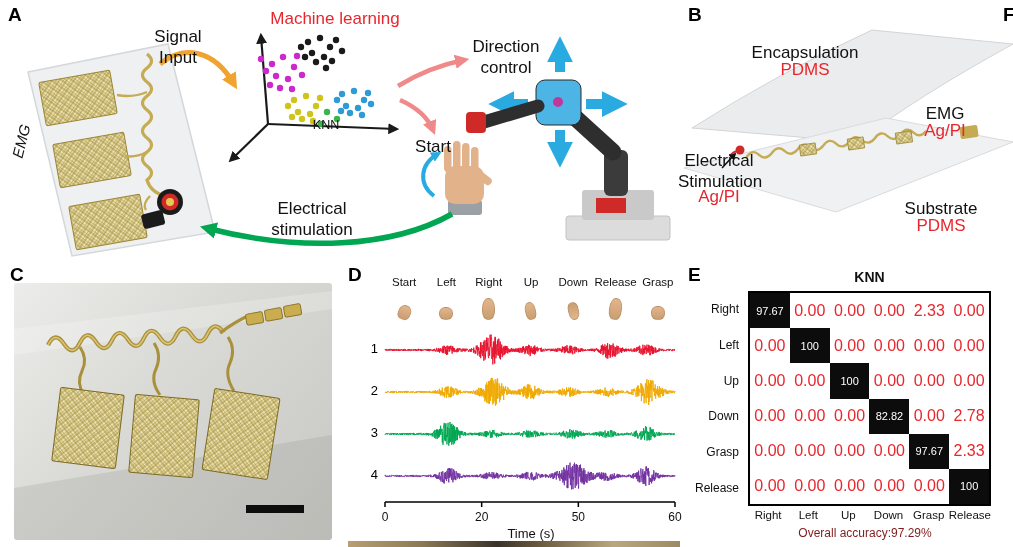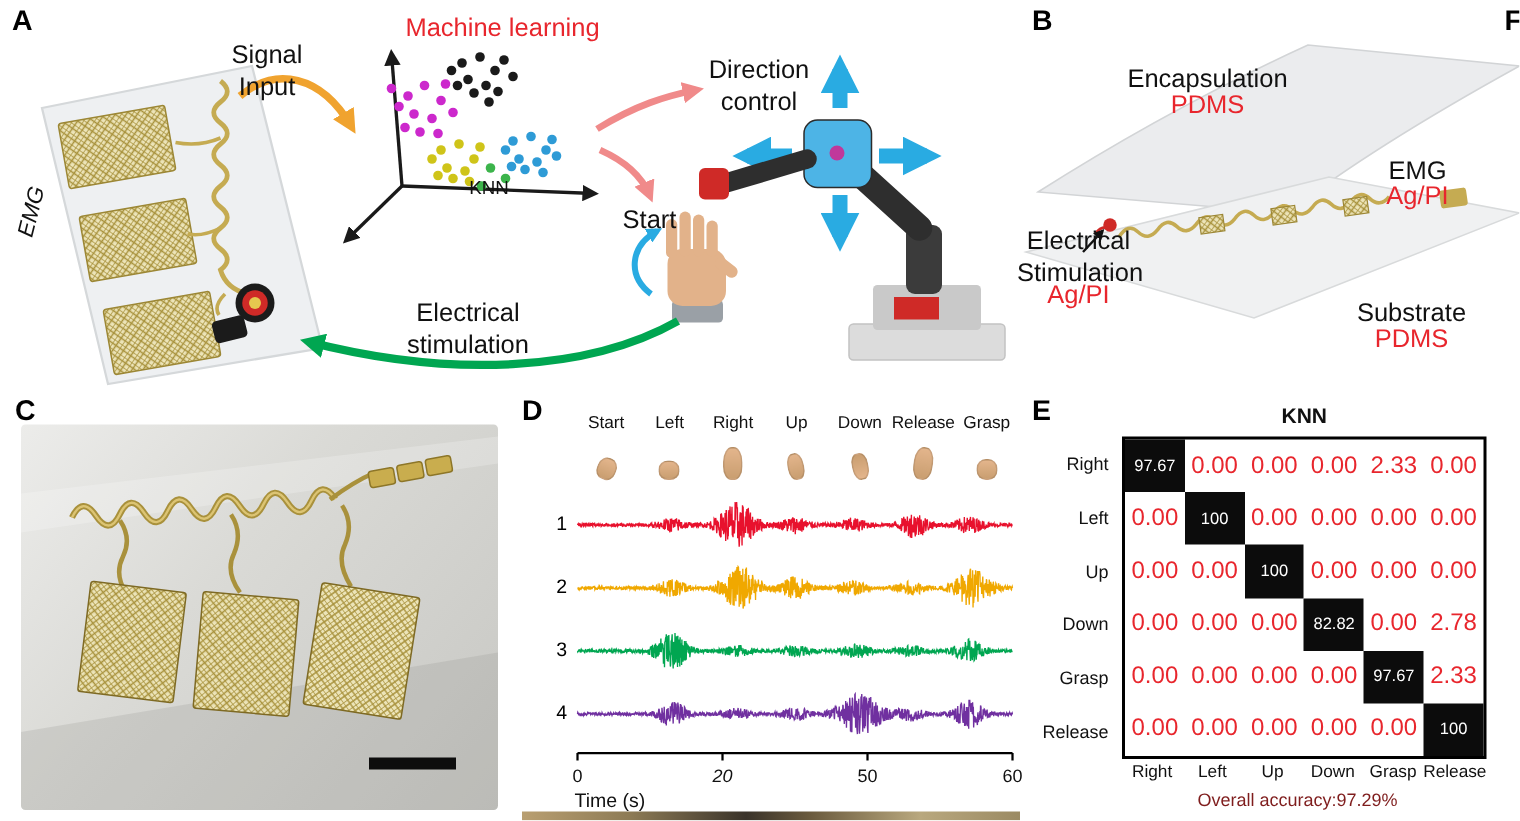--- a/index.html
+++ b/index.html
@@ -22,21 +22,21 @@
   .hand:nth-child(2) i{height:13px;width:14px;border-radius:45%}
   .hand:nth-child(3) i{height:22px}
   .hand:nth-child(4) i{height:18px;width:11px;transform:rotate(-12deg)}
   .hand:nth-child(5) i{height:18px;width:11px;transform:rotate(168deg)}
   .hand:nth-child(6) i{height:22px;transform:rotate(8deg)}
   .hand:nth-child(7) i{height:14px;width:14px;border-radius:45%}
   .chwrap{position:absolute}
   .chnum{position:absolute;right:0;font-size:13px;color:#000}
   .xticks{position:absolute;font-size:12px;height:14px}
   .xticks span{position:absolute;transform:translateX(-50%)}
-  .axis-label{position:absolute;font-size:13px;text-align:left}
+  .axis-label{position:absolute;font-size:13px;text-align:center}
   
   .cm-title{position:absolute;font-size:14px;font-weight:bold;text-align:center}
   .cm-grid{position:absolute;display:grid;grid-template-columns:repeat(6,1fr);grid-template-rows:repeat(6,1fr);
            border:2px solid #000;background:#fff}
   .cm-cell{display:flex;align-items:center;justify-content:center;font-size:16px;color:#e8262d}
   .cm-cell.diag{background:#0c0c0c;color:#fff;font-size:11px}
   .cm-rowlabels{position:absolute;display:flex;flex-direction:column;font-size:12px}
   .cm-rowlabels span{flex:1;display:flex;align-items:center;justify-content:flex-end;padding-right:6px}
   .cm-collabels{position:absolute;display:flex;font-size:11.5px}
   .cm-collabels span{flex:1;text-align:center}
@@ -307,21 +307,21 @@
       <path d="M2 108L2.2 108.6L2.5 108.1L2.7 107.6L3.0 107.9L3.2 107.3L3.5 107.3L3.7 107.1L3.9 108.5L4.2 108.2L4.4 108.4L4.7 107.2L4.9 107.9L5.1 108.0L5.4 107.5L5.6 107.5L5.9 108.0L6.1 108.0L6.4 108.0L6.6 108.9L6.8 109.1L7.1 107.6L7.3 107.1L7.6 107.2L7.8 107.8L8.0 109.0L8.3 107.7L8.5 108.8L8.8 107.1L9.0 107.0L9.3 107.3L9.5 107.8L9.7 107.3L10.0 107.0L10.2 108.9L10.5 107.2L10.7 108.4L10.9 107.4L11.2 107.0L11.4 108.4L11.7 108.4L11.9 107.1L12.2 107.9L12.4 108.3L12.6 108.2L12.9 108.2L13.1 107.4L13.4 108.9L13.6 107.8L13.8 108.9L14.1 108.0L14.3 107.9L14.6 107.0L14.8 108.5L15.1 108.2L15.3 108.4L15.5 108.9L15.8 108.9L16.0 108.0L16.3 107.3L16.5 107.5L16.7 107.2L17.0 108.1L17.2 109.0L17.5 107.9L17.7 108.7L18.0 107.2L18.2 107.6L18.4 108.9L18.7 107.3L18.9 108.6L19.2 107.8L19.4 107.4L19.6 109.0L19.9 107.2L20.1 107.7L20.4 107.1L20.6 107.2L20.9 108.1L21.1 108.5L21.3 107.3L21.6 108.5L21.8 107.9L22.1 108.4L22.3 107.8L22.5 107.7L22.8 107.3L23.0 108.4L23.3 107.5L23.5 108.5L23.8 107.2L24.0 108.7L24.2 107.7L24.5 107.0L24.7 108.6L25.0 109.1L25.2 108.9L25.4 109.1L25.7 107.2L25.9 107.7L26.2 108.4L26.4 107.2L26.7 106.9L26.9 108.6L27.1 108.0L27.4 107.4L27.6 108.7L27.9 107.9L28.1 107.0L28.3 107.6L28.6 107.6L28.8 107.7L29.1 108.5L29.3 107.4L29.6 108.0L29.8 107.7L30.0 108.0L30.3 108.5L30.5 106.9L30.8 109.0L31.0 107.0L31.2 108.9L31.5 108.3L31.7 109.0L32.0 109.1L32.2 107.9L32.5 108.8L32.7 108.9L32.9 108.4L33.2 108.7L33.4 108.2L33.7 107.5L33.9 108.6L34.1 107.4L34.4 108.2L34.6 107.6L34.9 108.9L35.1 108.3L35.4 107.1L35.6 107.1L35.8 108.5L36.1 107.4L36.3 107.1L36.6 107.3L36.8 106.9L37.0 108.6L37.3 107.3L37.5 107.7L37.8 108.2L38.0 106.9L38.3 108.5L38.5 109.1L38.7 108.6L39.0 108.4L39.2 107.7L39.5 108.7L39.7 108.6L39.9 108.5L40.2 109.1L40.4 107.0L40.7 108.3L40.9 107.4L41.2 108.2L41.4 109.0L41.6 109.0L41.9 107.9L42.1 107.6L42.4 107.9L42.6 107.5L42.8 108.3L43.1 109.3L43.3 106.9L43.6 108.7L43.8 108.2L44.1 109.1L44.3 108.8L44.5 107.0L44.8 109.0L45.0 107.6L45.3 107.1L45.5 109.5L45.7 109.1L46.0 107.4L46.2 108.6L46.5 108.9L46.7 108.4L47.0 107.6L47.2 107.5L47.4 107.7L47.7 109.3L47.9 108.4L48.2 108.0L48.4 108.7L48.6 108.7L48.9 107.2L49.1 110.3L49.4 109.5L49.6 106.9L49.9 108.2L50.1 110.6L50.3 107.5L50.6 105.8L50.8 106.1L51.1 106.6L51.3 104.7L51.5 111.0L51.8 112.0L52.0 103.9L52.3 106.6L52.5 110.3L52.8 112.6L53.0 111.6L53.2 105.9L53.5 103.9L53.7 109.4L54.0 103.0L54.2 113.0L54.4 104.0L54.7 111.9L54.9 108.8L55.2 110.5L55.4 104.5L55.7 111.6L55.9 110.4L56.1 103.7L56.4 110.5L56.6 102.9L56.9 107.0L57.1 106.9L57.3 108.6L57.6 99.7L57.8 108.8L58.1 106.4L58.3 105.9L58.6 102.9L58.8 104.9L59.0 103.7L59.3 116.5L59.5 107.1L59.8 105.8L60.0 118.8L60.2 102.1L60.5 101.5L60.7 99.7L61.0 100.0L61.2 96.9L61.5 113.3L61.7 109.6L61.9 114.6L62.2 97.9L62.4 115.2L62.7 111.0L62.9 97.3L63.1 107.2L63.4 110.4L63.6 109.1L63.9 118.4L64.1 117.1L64.4 101.0L64.6 110.5L64.8 101.0L65.1 96.8L65.3 110.7L65.6 116.1L65.8 119.7L66.0 102.0L66.3 103.2L66.5 116.9L66.8 115.1L67.0 96.0L67.3 109.2L67.5 115.7L67.7 110.8L68.0 98.2L68.2 99.0L68.5 112.8L68.7 118.6L68.9 97.8L69.2 115.2L69.4 115.7L69.7 100.3L69.9 101.5L70.2 118.4L70.4 98.9L70.6 110.5L70.9 112.5L71.1 102.9L71.4 117.4L71.6 100.4L71.8 109.7L72.1 104.0L72.3 115.1L72.6 104.5L72.8 112.8L73.1 114.2L73.3 101.4L73.5 105.6L73.8 105.5L74.0 114.3L74.3 101.3L74.5 113.8L74.7 102.7L75.0 109.0L75.2 104.5L75.5 107.2L75.7 104.5L76.0 105.0L76.2 109.6L76.4 105.7L76.7 105.0L76.9 112.2L77.2 109.5L77.4 106.7L77.6 107.4L77.9 104.8L78.1 108.9L78.4 105.1L78.6 108.5L78.9 107.4L79.1 109.0L79.3 107.2L79.6 105.3L79.8 105.9L80.1 107.1L80.3 109.6L80.5 108.8L80.8 108.7L81.0 107.8L81.3 108.7L81.5 106.0L81.8 107.3L82.0 109.4L82.2 107.5L82.5 106.3L82.7 109.7L83.0 108.5L83.2 108.3L83.4 108.3L83.7 108.0L83.9 107.3L84.2 107.7L84.4 109.2L84.7 108.3L84.9 108.9L85.1 107.3L85.4 107.2L85.6 108.3L85.9 109.3L86.1 108.7L86.3 107.5L86.6 107.4L86.8 107.8L87.1 106.7L87.3 107.6L87.6 107.3L87.8 108.6L88.0 107.0L88.3 109.1L88.5 106.9L88.8 109.2L89.0 107.3L89.2 107.5L89.5 109.2L89.7 107.0L90.0 107.8L90.2 107.6L90.5 107.5L90.7 108.6L90.9 108.5L91.2 107.7L91.4 108.4L91.7 107.3L91.9 106.7L92.1 108.9L92.4 107.8L92.6 108.9L92.9 108.4L93.1 106.9L93.4 107.3L93.6 109.0L93.8 107.5L94.1 107.6L94.3 108.4L94.6 107.0L94.8 108.1L95.0 109.0L95.3 106.9L95.5 108.2L95.8 109.6L96.0 106.8L96.3 109.7L96.5 106.6L96.7 107.0L97.0 109.6L97.2 108.6L97.5 108.8L97.7 106.5L97.9 107.0L98.2 106.6L98.4 107.6L98.7 109.0L98.9 110.1L99.2 107.1L99.4 106.7L99.6 107.1L99.9 107.2L100.1 107.0L100.4 109.7L100.6 110.3L100.8 110.1L101.1 106.5L101.3 105.7L101.6 107.3L101.8 110.3L102.1 109.2L102.3 105.6L102.5 110.6L102.8 105.1L103.0 109.0L103.3 105.4L103.5 110.9L103.7 105.0L104.0 109.7L104.2 107.4L104.5 105.7L104.7 108.3L105.0 109.3L105.2 106.4L105.4 109.1L105.7 107.5L105.9 107.1L106.2 107.1L106.4 107.0L106.6 106.4L106.9 104.6L107.1 105.6L107.4 111.8L107.6 110.5L107.9 106.5L108.1 109.8L108.3 110.6L108.6 106.1L108.8 111.8L109.1 109.9L109.3 111.0L109.5 104.1L109.8 105.8L110.0 108.5L110.3 106.2L110.5 104.1L110.8 104.8L111.0 104.2L111.2 108.0L111.5 106.2L111.7 106.3L112.0 109.3L112.2 108.9L112.4 109.6L112.7 108.2L112.9 107.0L113.2 107.3L113.4 111.3L113.7 107.6L113.9 109.9L114.1 106.8L114.4 107.6L114.6 108.1L114.9 110.2L115.1 110.1L115.3 108.9L115.6 110.7L115.8 107.5L116.1 109.6L116.3 108.4L116.6 109.7L116.8 108.5L117.0 108.4L117.3 108.0L117.5 109.9L117.8 108.1L118.0 109.9L118.2 105.9L118.5 107.7L118.7 109.7L119.0 109.2L119.2 107.6L119.5 106.7L119.7 106.6L119.9 108.1L120.2 107.6L120.4 106.9L120.7 109.3L120.9 108.3L121.1 107.5L121.4 108.1L121.6 106.8L121.9 108.5L122.1 107.2L122.4 107.9L122.6 109.1L122.8 107.9L123.1 108.1L123.3 108.8L123.6 107.5L123.8 109.0L124.0 109.0L124.3 108.1L124.5 107.4L124.8 108.6L125.0 108.0L125.3 107.3L125.5 108.6L125.7 106.9L126.0 107.0L126.2 108.1L126.5 107.9L126.7 108.3L126.9 108.8L127.2 109.0L127.4 108.9L127.7 108.2L127.9 109.0L128.2 106.8L128.4 106.9L128.6 108.5L128.9 108.0L129.1 107.6L129.4 108.2L129.6 107.2L129.8 107.8L130.1 109.1L130.3 108.3L130.6 108.6L130.8 108.2L131.1 107.9L131.3 108.6L131.5 109.1L131.8 107.5L132.0 108.3L132.3 107.6L132.5 107.3L132.7 108.6L133.0 106.7L133.2 107.7L133.5 107.2L133.7 109.0L134.0 107.5L134.2 108.6L134.4 108.3L134.7 108.3L134.9 106.3L135.2 107.6L135.4 108.4L135.6 107.4L135.9 109.0L136.1 106.4L136.4 106.2L136.6 107.0L136.9 107.5L137.1 108.5L137.3 109.2L137.6 110.0L137.8 108.2L138.1 107.4L138.3 107.2L138.5 107.6L138.8 108.9L139.0 107.3L139.3 107.9L139.5 110.5L139.8 107.2L140.0 109.1L140.2 106.3L140.5 105.2L140.7 106.1L141.0 107.4L141.2 105.0L141.4 105.3L141.7 106.3L141.9 106.2L142.2 108.8L142.4 108.2L142.7 107.8L142.9 106.3L143.1 108.7L143.4 111.2L143.6 104.3L143.9 106.4L144.1 105.1L144.3 107.8L144.6 111.1L144.8 106.8L145.1 111.5L145.3 104.7L145.6 110.2L145.8 108.9L146.0 105.6L146.3 109.9L146.5 111.2L146.8 111.6L147.0 111.4L147.2 104.8L147.5 107.0L147.7 109.1L148.0 106.0L148.2 110.9L148.5 106.5L148.7 110.9L148.9 110.8L149.2 109.6L149.4 106.3L149.7 109.7L149.9 110.4L150.1 111.1L150.4 109.9L150.6 109.0L150.9 106.5L151.1 104.8L151.4 108.1L151.6 105.8L151.8 107.8L152.1 104.7L152.3 107.8L152.6 111.1L152.8 109.9L153.0 110.2L153.3 105.7L153.5 106.3L153.8 108.6L154.0 105.6L154.3 105.8L154.5 110.3L154.7 107.2L155.0 106.8L155.2 109.9L155.5 107.4L155.7 107.4L155.9 109.9L156.2 110.1L156.4 109.3L156.7 110.0L156.9 108.4L157.2 108.5L157.4 108.5L157.6 106.4L157.9 108.8L158.1 109.4L158.4 108.8L158.6 106.3L158.8 106.8L159.1 107.8L159.3 108.7L159.6 106.6L159.8 109.4L160.1 107.4L160.3 109.5L160.5 106.7L160.8 107.9L161.0 108.9L161.3 108.3L161.5 109.0L161.7 108.5L162.0 109.3L162.2 108.6L162.5 109.1L162.7 108.8L163.0 109.0L163.2 106.8L163.4 108.2L163.7 108.8L163.9 109.1L164.2 108.7L164.4 108.7L164.6 107.3L164.9 106.9L165.1 107.0L165.4 107.5L165.6 107.6L165.9 107.5L166.1 107.9L166.3 108.2L166.6 108.2L166.8 107.4L167.1 106.8L167.3 108.3L167.5 109.0L167.8 107.9L168.0 107.3L168.3 108.8L168.5 108.0L168.8 108.0L169.0 107.9L169.2 108.7L169.5 108.4L169.7 107.6L170.0 108.6L170.2 108.0L170.4 107.7L170.7 107.2L170.9 106.8L171.2 107.7L171.4 108.3L171.7 109.1L171.9 108.3L172.1 108.7L172.4 108.5L172.6 108.4L172.9 107.7L173.1 106.6L173.3 108.5L173.6 108.2L173.8 108.9L174.1 109.1L174.3 108.0L174.6 108.0L174.8 107.9L175.0 108.9L175.3 108.2L175.5 106.9L175.8 107.7L176.0 107.0L176.2 108.5L176.5 106.1L176.7 108.2L177.0 108.0L177.2 106.8L177.5 107.5L177.7 109.9L177.9 109.5L178.2 110.5L178.4 110.1L178.7 106.8L178.9 108.2L179.1 108.1L179.4 105.8L179.6 108.9L179.9 109.6L180.1 107.9L180.4 108.5L180.6 104.8L180.8 105.7L181.1 110.4L181.3 107.0L181.6 109.8L181.8 106.9L182.0 108.4L182.3 111.2L182.5 110.4L182.8 110.4L183.0 107.7L183.3 105.3L183.5 106.0L183.7 107.8L184.0 107.3L184.2 112.4L184.5 111.1L184.7 111.3L184.9 106.0L185.2 106.8L185.4 110.6L185.7 110.7L185.9 110.1L186.2 111.9L186.4 107.1L186.6 103.7L186.9 103.1L187.1 111.0L187.4 106.9L187.6 111.2L187.8 110.0L188.1 109.9L188.3 104.0L188.6 106.2L188.8 109.2L189.1 109.6L189.3 112.6L189.5 105.1L189.8 110.3L190.0 107.5L190.3 103.9L190.5 105.8L190.7 109.3L191.0 111.3L191.2 110.4L191.5 106.3L191.7 112.5L192.0 109.9L192.2 107.2L192.4 110.7L192.7 109.6L192.9 104.0L193.2 109.3L193.4 107.3L193.6 109.6L193.9 105.7L194.1 105.8L194.4 104.7L194.6 110.4L194.9 105.3L195.1 105.9L195.3 110.8L195.6 110.9L195.8 105.9L196.1 108.7L196.3 109.3L196.5 107.6L196.8 106.9L197.0 105.3L197.3 109.7L197.5 107.6L197.8 105.6L198.0 108.0L198.2 106.7L198.5 106.9L198.7 110.2L199.0 109.8L199.2 108.6L199.4 108.2L199.7 109.3L199.9 107.2L200.2 108.1L200.4 106.7L200.7 109.6L200.9 107.0L201.1 109.2L201.4 107.7L201.6 109.6L201.9 107.8L202.1 108.9L202.3 107.4L202.6 107.9L202.8 108.5L203.1 107.5L203.3 107.0L203.6 107.1L203.8 108.3L204.0 108.1L204.3 109.0L204.5 107.1L204.8 108.4L205.0 109.0L205.2 108.5L205.5 108.2L205.7 107.6L206.0 106.8L206.2 107.2L206.5 107.8L206.7 106.9L206.9 109.2L207.2 108.5L207.4 108.4L207.7 109.0L207.9 109.1L208.1 108.0L208.4 108.1L208.6 107.6L208.9 109.0L209.1 109.2L209.4 107.2L209.6 108.3L209.8 108.5L210.1 108.1L210.3 106.7L210.6 109.1L210.8 109.4L211.0 108.9L211.3 108.0L211.5 109.1L211.8 106.6L212.0 106.6L212.3 108.7L212.5 106.4L212.7 106.5L213.0 106.4L213.2 107.9L213.5 106.4L213.7 109.8L213.9 106.1L214.2 106.7L214.4 107.7L214.7 108.7L214.9 107.1L215.2 109.0L215.4 107.6L215.6 108.0L215.9 109.5L216.1 105.6L216.4 110.5L216.6 108.8L216.8 108.6L217.1 106.7L217.3 105.5L217.6 107.7L217.8 109.6L218.1 106.8L218.3 106.7L218.5 110.1L218.8 105.6L219.0 106.4L219.3 107.0L219.5 110.5L219.7 108.1L220.0 106.6L220.2 107.8L220.5 108.6L220.7 106.0L221.0 111.4L221.2 111.2L221.4 110.6L221.7 110.7L221.9 104.8L222.2 104.4L222.4 107.9L222.6 108.0L222.9 111.8L223.1 109.5L223.4 107.1L223.6 110.2L223.9 107.8L224.1 109.3L224.3 107.5L224.6 107.8L224.8 105.3L225.1 111.1L225.3 105.4L225.5 105.5L225.8 109.2L226.0 109.7L226.3 110.7L226.5 109.2L226.8 109.4L227.0 108.2L227.2 104.8L227.5 105.7L227.7 104.3L228.0 111.3L228.2 108.5L228.4 104.4L228.7 106.9L228.9 104.5L229.2 106.2L229.4 110.6L229.7 107.4L229.9 106.8L230.1 110.4L230.4 107.7L230.6 110.2L230.9 105.5L231.1 108.9L231.3 105.5L231.6 106.5L231.8 107.3L232.1 107.9L232.3 109.6L232.6 106.0L232.8 107.6L233.0 108.3L233.3 108.6L233.5 109.7L233.8 108.7L234.0 108.6L234.2 107.8L234.5 107.2L234.7 107.7L235.0 109.8L235.2 107.7L235.5 107.2L235.7 109.4L235.9 109.5L236.2 108.3L236.4 107.8L236.7 108.2L236.9 109.4L237.1 109.0L237.4 108.8L237.6 107.6L237.9 108.5L238.1 109.0L238.4 108.0L238.6 107.3L238.8 107.1L239.1 109.4L239.3 107.9L239.6 107.8L239.8 108.3L240.0 107.8L240.3 109.3L240.5 109.0L240.8 108.7L241.0 109.2L241.3 107.1L241.5 108.6L241.7 107.1L242.0 107.8L242.2 107.6L242.5 108.5L242.7 108.1L242.9 109.0L243.2 108.3L243.4 106.9L243.7 106.9L243.9 108.8L244.2 107.9L244.4 106.8L244.6 107.1L244.9 107.2L245.1 109.1L245.4 109.0L245.6 108.1L245.8 107.0L246.1 108.8L246.3 107.9L246.6 108.5L246.8 108.3L247.1 107.7L247.3 107.2L247.5 108.7L247.8 109.3L248.0 108.5L248.3 106.5L248.5 106.4L248.7 106.9L249.0 107.1L249.2 108.0L249.5 109.8L249.7 109.9L250.0 109.8L250.2 109.2L250.4 108.5L250.7 109.7L250.9 106.8L251.2 107.3L251.4 105.7L251.6 106.4L251.9 110.9L252.1 106.6L252.4 110.5L252.6 105.2L252.9 106.8L253.1 105.8L253.3 104.5L253.6 108.1L253.8 110.2L254.1 107.2L254.3 107.0L254.5 112.3L254.8 109.0L255.0 111.6L255.3 112.3L255.5 111.4L255.8 110.7L256.0 109.7L256.2 109.9L256.5 107.1L256.7 110.1L257.0 108.4L257.2 109.3L257.4 105.7L257.7 110.1L257.9 113.7L258.2 112.0L258.4 111.7L258.7 113.2L258.9 105.1L259.1 111.4L259.4 108.7L259.6 111.4L259.9 108.8L260.1 105.6L260.3 109.6L260.6 102.1L260.8 106.3L261.1 108.1L261.3 107.2L261.6 114.1L261.8 104.5L262.0 107.2L262.3 105.6L262.5 100.2L262.8 100.0L263.0 107.3L263.2 103.7L263.5 101.1L263.7 108.7L264.0 114.6L264.2 111.3L264.5 106.9L264.7 105.3L264.9 111.8L265.2 114.1L265.4 106.2L265.7 108.7L265.9 112.2L266.1 106.2L266.4 114.4L266.6 114.1L266.9 110.4L267.1 101.2L267.4 107.1L267.6 101.7L267.8 113.8L268.1 110.3L268.3 110.8L268.6 103.5L268.8 107.5L269.0 106.4L269.3 103.8L269.5 103.5L269.8 110.2L270.0 106.4L270.3 103.4L270.5 110.3L270.7 108.4L271.0 110.2L271.2 110.4L271.5 111.5L271.7 106.3L271.9 110.2L272.2 108.4L272.4 111.0L272.7 111.0L272.9 109.9L273.2 107.2L273.4 106.6L273.6 106.8L273.9 106.1L274.1 109.2L274.4 109.3L274.6 109.6L274.8 109.6L275.1 107.1L275.3 109.6L275.6 109.3L275.8 106.0L276.1 105.9L276.3 109.9L276.5 106.7L276.8 107.1L277.0 106.8L277.3 109.1L277.5 107.0L277.7 108.3L278.0 109.6L278.2 108.9L278.5 107.7L278.7 106.6L279.0 107.7L279.2 108.1L279.4 108.6L279.7 107.7L279.9 108.2L280.2 107.8L280.4 108.4L280.6 108.4L280.9 109.2L281.1 106.9L281.4 107.8L281.6 108.4L281.9 108.2L282.1 109.0L282.3 107.6L282.6 107.0L282.8 108.6L283.1 108.8L283.3 108.7L283.5 107.6L283.8 107.6L284.0 107.4L284.3 109.0L284.5 107.4L284.8 108.0L285.0 107.8L285.2 108.7L285.5 107.2L285.7 107.5L286.0 107.5L286.2 107.2L286.4 107.0L286.7 108.1L286.9 108.5L287.2 109.1L287.4 109.0L287.7 107.2L287.9 107.5L288.1 107.0L288.4 108.9L288.6 108.3L288.9 108.4L289.1 107.8L289.3 108.0L289.6 108.1L289.8 107.7L290.1 108.9L290.3 107.8L290.6 107.5L290.8 109.1L291.0 107.9L291.3 107.4L291.5 108.1L291.8 108.3L292.0 108.2" fill="none" stroke="#00a651" stroke-width="0.9"></path>
       <path d="M2 150L2.2 148.9L2.5 149.5L2.7 150.4L3.0 150.2L3.2 149.9L3.5 150.6L3.7 151.0L3.9 151.0L4.2 149.6L4.4 150.5L4.7 150.8L4.9 150.2L5.1 150.8L5.4 150.4L5.6 150.2L5.9 150.9L6.1 149.5L6.4 149.2L6.6 149.8L6.8 150.6L7.1 150.3L7.3 149.7L7.6 149.9L7.8 150.3L8.0 150.8L8.3 150.4L8.5 150.1L8.8 148.9L9.0 149.1L9.3 149.5L9.5 149.7L9.7 149.2L10.0 149.5L10.2 149.5L10.5 149.6L10.7 150.2L10.9 149.5L11.2 149.9L11.4 149.9L11.7 150.3L11.9 149.4L12.2 149.6L12.4 149.5L12.6 150.4L12.9 149.2L13.1 149.2L13.4 149.5L13.6 150.8L13.8 150.5L14.1 149.1L14.3 149.0L14.6 149.5L14.8 150.6L15.1 150.9L15.3 150.5L15.5 149.7L15.8 150.9L16.0 149.4L16.3 149.1L16.5 150.9L16.7 149.6L17.0 149.7L17.2 150.4L17.5 149.8L17.7 150.4L18.0 149.5L18.2 150.6L18.4 149.1L18.7 149.8L18.9 150.0L19.2 150.0L19.4 150.3L19.6 150.5L19.9 150.9L20.1 150.1L20.4 149.8L20.6 150.7L20.9 150.5L21.1 150.5L21.3 150.7L21.6 150.8L21.8 149.7L22.1 149.5L22.3 149.9L22.5 149.0L22.8 149.1L23.0 149.7L23.3 150.8L23.5 150.7L23.8 149.8L24.0 149.9L24.2 149.0L24.5 149.6L24.7 150.0L25.0 150.9L25.2 150.3L25.4 150.1L25.7 149.7L25.9 150.6L26.2 149.4L26.4 150.0L26.7 149.8L26.9 150.0L27.1 150.1L27.4 149.4L27.6 150.5L27.9 149.0L28.1 150.0L28.3 150.2L28.6 149.0L28.8 150.2L29.1 149.7L29.3 150.9L29.6 149.2L29.8 148.9L30.0 150.1L30.3 150.9L30.5 149.3L30.8 149.7L31.0 150.8L31.2 150.4L31.5 150.3L31.7 149.5L32.0 149.3L32.2 149.8L32.5 150.7L32.7 150.9L32.9 150.5L33.2 148.9L33.4 149.9L33.7 150.4L33.9 150.0L34.1 149.7L34.4 150.9L34.6 151.1L34.9 149.6L35.1 150.1L35.4 149.5L35.6 150.4L35.8 150.1L36.1 150.8L36.3 150.3L36.6 149.8L36.8 151.1L37.0 149.3L37.3 151.0L37.5 150.8L37.8 150.7L38.0 150.2L38.3 149.8L38.5 149.8L38.7 150.2L39.0 150.2L39.2 150.2L39.5 150.0L39.7 149.3L39.9 150.2L40.2 149.6L40.4 149.8L40.7 149.0L40.9 149.4L41.2 149.3L41.4 150.1L41.6 150.0L41.9 149.8L42.1 149.4L42.4 150.0L42.6 150.4L42.8 150.6L43.1 149.2L43.3 149.6L43.6 150.1L43.8 151.0L44.1 149.7L44.3 149.6L44.5 149.2L44.8 149.6L45.0 150.9L45.3 150.2L45.5 150.8L45.7 149.1L46.0 149.3L46.2 150.2L46.5 149.6L46.7 149.5L47.0 149.0L47.2 148.7L47.4 150.4L47.7 151.2L47.9 148.9L48.2 150.5L48.4 151.1L48.6 150.6L48.9 150.4L49.1 150.6L49.4 150.3L49.6 150.0L49.9 151.2L50.1 149.9L50.3 150.9L50.6 148.8L50.8 150.3L51.1 150.8L51.3 149.0L51.5 149.6L51.8 148.0L52.0 149.4L52.3 149.0L52.5 151.5L52.8 148.4L53.0 150.0L53.2 148.8L53.5 152.5L53.7 150.2L54.0 151.4L54.2 152.9L54.4 151.0L54.7 152.7L54.9 149.1L55.2 152.8L55.4 150.0L55.7 152.4L55.9 150.0L56.1 147.3L56.4 146.5L56.6 148.3L56.9 153.9L57.1 151.4L57.3 150.3L57.6 151.0L57.8 155.0L58.1 155.6L58.3 145.9L58.6 149.0L58.8 149.3L59.0 152.9L59.3 154.4L59.5 156.1L59.8 145.2L60.0 149.0L60.2 152.9L60.5 154.2L60.7 156.7L61.0 153.8L61.2 157.6L61.5 146.9L61.7 147.4L61.9 153.5L62.2 153.1L62.4 146.0L62.7 152.4L62.9 151.0L63.1 152.7L63.4 153.4L63.6 154.9L63.9 144.8L64.1 152.8L64.4 149.6L64.6 147.1L64.8 143.1L65.1 144.3L65.3 142.2L65.6 152.3L65.8 156.4L66.0 146.7L66.3 150.8L66.5 142.0L66.8 152.0L67.0 142.3L67.3 150.3L67.5 148.5L67.7 143.0L68.0 148.9L68.2 148.3L68.5 153.8L68.7 146.8L68.9 142.4L69.2 144.7L69.4 145.5L69.7 153.9L69.9 156.3L70.2 152.4L70.4 153.6L70.6 143.4L70.9 144.3L71.1 144.3L71.4 151.6L71.6 152.7L71.8 145.2L72.1 153.8L72.3 150.4L72.6 150.7L72.8 154.2L73.1 149.6L73.3 145.3L73.5 145.6L73.8 146.8L74.0 151.1L74.3 152.5L74.5 148.9L74.7 147.1L75.0 148.6L75.2 147.7L75.5 151.3L75.7 150.0L76.0 147.6L76.2 150.8L76.4 152.9L76.7 149.5L76.9 147.7L77.2 149.4L77.4 150.6L77.6 151.4L77.9 151.2L78.1 150.0L78.4 151.8L78.6 151.0L78.9 150.3L79.1 151.4L79.3 151.2L79.6 151.6L79.8 149.9L80.1 149.4L80.3 148.8L80.5 149.3L80.8 150.7L81.0 150.2L81.3 149.1L81.5 151.1L81.8 150.1L82.0 150.3L82.2 151.3L82.5 149.7L82.7 150.9L83.0 150.6L83.2 150.4L83.4 149.0L83.7 148.9L83.9 149.2L84.2 151.1L84.4 149.5L84.7 149.8L84.9 150.3L85.1 149.7L85.4 149.0L85.6 149.6L85.9 150.6L86.1 151.2L86.3 148.9L86.6 149.8L86.8 150.5L87.1 151.1L87.3 150.5L87.6 150.4L87.8 150.7L88.0 149.9L88.3 149.0L88.5 149.3L88.8 150.2L89.0 148.9L89.2 151.0L89.5 150.2L89.7 149.3L90.0 149.2L90.2 151.0L90.5 151.1L90.7 150.6L90.9 149.3L91.2 150.2L91.4 150.7L91.7 150.4L91.9 150.2L92.1 148.9L92.4 150.9L92.6 150.9L92.9 149.7L93.1 151.1L93.4 149.9L93.6 149.0L93.8 148.7L94.1 150.7L94.3 150.7L94.6 149.1L94.8 151.3L95.0 150.1L95.3 150.8L95.5 150.7L95.8 150.3L96.0 149.6L96.3 150.8L96.5 149.6L96.7 148.9L97.0 149.7L97.2 148.4L97.5 149.2L97.7 148.1L97.9 148.2L98.2 151.7L98.4 149.7L98.7 150.1L98.9 150.4L99.2 151.9L99.4 151.5L99.6 148.8L99.9 149.6L100.1 149.4L100.4 152.5L100.6 149.7L100.8 150.8L101.1 147.9L101.3 152.3L101.6 150.0L101.8 151.8L102.1 151.8L102.3 147.5L102.5 149.4L102.8 152.7L103.0 152.1L103.3 148.0L103.5 146.7L103.7 152.9L104.0 152.7L104.2 147.4L104.5 152.0L104.7 151.8L105.0 150.7L105.2 150.6L105.4 150.4L105.7 148.1L105.9 149.2L106.2 146.1L106.4 148.0L106.6 150.1L106.9 148.7L107.1 151.1L107.4 148.3L107.6 147.9L107.9 148.3L108.1 150.2L108.3 150.0L108.6 151.2L108.8 147.4L109.1 146.0L109.3 149.6L109.5 152.5L109.8 151.8L110.0 150.9L110.3 147.7L110.5 151.2L110.8 146.4L111.0 150.9L111.2 152.7L111.5 149.7L111.7 151.9L112.0 148.2L112.2 151.8L112.4 151.6L112.7 149.6L112.9 152.0L113.2 147.8L113.4 146.7L113.7 150.3L113.9 147.8L114.1 151.0L114.4 151.5L114.6 147.1L114.9 152.6L115.1 152.5L115.3 152.1L115.6 152.1L115.8 148.5L116.1 149.1L116.3 150.1L116.6 151.3L116.8 150.4L117.0 149.0L117.3 148.5L117.5 148.2L117.8 149.8L118.0 149.9L118.2 149.3L118.5 148.4L118.7 149.9L119.0 150.9L119.2 149.9L119.5 151.7L119.7 151.1L119.9 151.0L120.2 150.7L120.4 148.7L120.7 150.5L120.9 150.9L121.1 151.4L121.4 150.2L121.6 150.4L121.9 150.1L122.1 150.6L122.4 151.3L122.6 148.8L122.8 150.9L123.1 150.6L123.3 148.8L123.6 149.0L123.8 149.2L124.0 149.9L124.3 148.9L124.5 149.8L124.8 150.1L125.0 149.6L125.3 150.1L125.5 150.5L125.7 149.2L126.0 150.7L126.2 149.5L126.5 149.1L126.7 151.0L126.9 149.6L127.2 150.3L127.4 150.5L127.7 149.3L127.9 150.8L128.2 150.3L128.4 148.9L128.6 150.0L128.9 150.9L129.1 150.6L129.4 148.9L129.6 149.5L129.8 149.7L130.1 149.4L130.3 149.6L130.6 150.9L130.8 150.5L131.1 150.1L131.3 150.4L131.5 150.3L131.8 149.3L132.0 150.3L132.3 150.7L132.5 149.8L132.7 151.0L133.0 150.0L133.2 149.2L133.5 149.2L133.7 148.6L134.0 150.1L134.2 151.6L134.4 151.8L134.7 149.1L134.9 148.7L135.2 149.8L135.4 150.2L135.6 150.6L135.9 150.1L136.1 150.7L136.4 149.3L136.6 150.8L136.9 149.6L137.1 152.4L137.3 149.5L137.6 152.1L137.8 148.9L138.1 151.3L138.3 150.8L138.5 151.6L138.8 148.3L139.0 152.2L139.3 147.4L139.5 151.9L139.8 152.3L140.0 147.9L140.2 151.9L140.5 151.0L140.7 148.0L141.0 148.6L141.2 147.6L141.4 148.0L141.7 147.8L141.9 151.7L142.2 152.6L142.4 147.3L142.7 151.4L142.9 146.8L143.1 148.4L143.4 145.9L143.6 153.1L143.9 152.9L144.1 151.3L144.3 151.1L144.6 151.0L144.8 146.2L145.1 152.3L145.3 151.6L145.6 151.3L145.8 151.5L146.0 152.1L146.3 152.8L146.5 153.8L146.8 153.2L147.0 153.3L147.2 150.6L147.5 150.7L147.7 147.3L148.0 147.4L148.2 147.2L148.5 153.5L148.7 146.3L148.9 149.5L149.2 150.8L149.4 148.4L149.7 150.4L149.9 153.5L150.1 152.0L150.4 154.4L150.6 151.2L150.9 152.8L151.1 154.0L151.4 150.7L151.6 152.8L151.8 152.8L152.1 150.1L152.3 150.0L152.6 153.4L152.8 153.3L153.0 147.4L153.3 146.4L153.5 146.8L153.8 149.5L154.0 151.2L154.3 152.8L154.5 149.2L154.7 148.5L155.0 147.6L155.2 149.4L155.5 148.5L155.7 149.2L155.9 147.9L156.2 148.8L156.4 150.3L156.7 150.4L156.9 151.3L157.2 151.4L157.4 152.1L157.6 149.2L157.9 149.6L158.1 148.3L158.4 151.1L158.6 149.1L158.8 148.0L159.1 151.4L159.3 150.7L159.6 148.2L159.8 149.1L160.1 151.0L160.3 150.7L160.5 149.2L160.8 149.5L161.0 150.1L161.3 150.1L161.5 149.9L161.7 149.9L162.0 150.1L162.2 148.3L162.5 149.6L162.7 151.7L163.0 148.5L163.2 149.9L163.4 148.8L163.7 150.7L163.9 150.1L164.2 150.6L164.4 149.2L164.6 150.1L164.9 149.6L165.1 149.8L165.4 151.9L165.6 150.3L165.9 150.7L166.1 151.1L166.3 150.2L166.6 148.7L166.8 148.4L167.1 150.4L167.3 151.4L167.5 152.1L167.8 148.4L168.0 147.7L168.3 147.4L168.5 151.2L168.8 148.8L169.0 148.6L169.2 150.4L169.5 149.3L169.7 147.3L170.0 153.1L170.2 150.2L170.4 152.5L170.7 151.4L170.9 147.7L171.2 147.7L171.4 151.7L171.7 146.5L171.9 148.2L172.1 149.3L172.4 147.7L172.6 149.1L172.9 145.9L173.1 152.1L173.3 153.5L173.6 147.1L173.8 145.3L174.1 145.7L174.3 145.0L174.6 145.7L174.8 149.7L175.0 148.2L175.3 148.8L175.5 148.3L175.8 152.2L176.0 147.7L176.2 148.5L176.5 145.0L176.7 153.0L177.0 154.8L177.2 148.3L177.5 150.0L177.7 151.3L177.9 148.9L178.2 147.0L178.4 148.9L178.7 153.0L178.9 143.9L179.1 144.5L179.4 153.9L179.6 151.0L179.9 156.6L180.1 146.5L180.4 154.7L180.6 152.2L180.8 141.4L181.1 148.8L181.3 159.2L181.6 143.8L181.8 143.2L182.0 144.0L182.3 154.2L182.5 152.8L182.8 144.6L183.0 154.6L183.3 145.4L183.5 139.2L183.7 143.1L184.0 161.6L184.2 159.5L184.5 162.1L184.7 144.5L184.9 162.1L185.2 139.1L185.4 140.2L185.7 149.1L185.9 148.0L186.2 151.2L186.4 151.9L186.6 152.3L186.9 137.0L187.1 136.7L187.4 159.1L187.6 156.8L187.8 143.8L188.1 141.3L188.3 160.0L188.6 163.4L188.8 148.7L189.1 142.9L189.3 153.8L189.5 139.9L189.8 161.2L190.0 163.1L190.3 156.3L190.5 151.0L190.7 152.7L191.0 138.3L191.2 146.7L191.5 136.7L191.7 141.9L192.0 154.6L192.2 161.9L192.4 151.4L192.7 143.2L192.9 138.5L193.2 158.7L193.4 159.5L193.6 138.1L193.9 158.1L194.1 147.7L194.4 146.4L194.6 139.0L194.9 142.7L195.1 143.2L195.3 158.4L195.6 162.6L195.8 151.2L196.1 141.3L196.3 150.5L196.5 139.2L196.8 145.0L197.0 140.1L197.3 145.8L197.5 138.6L197.8 156.2L198.0 147.0L198.2 150.1L198.5 155.0L198.7 142.1L199.0 157.4L199.2 151.6L199.4 155.8L199.7 154.8L199.9 144.8L200.2 156.2L200.4 144.5L200.7 158.4L200.9 142.2L201.1 155.5L201.4 155.1L201.6 158.2L201.9 144.3L202.1 155.5L202.3 148.3L202.6 149.7L202.8 153.4L203.1 155.4L203.3 156.3L203.6 155.6L203.8 147.9L204.0 156.9L204.3 154.5L204.5 149.9L204.8 148.8L205.0 149.4L205.2 145.7L205.5 152.3L205.7 153.0L206.0 154.7L206.2 153.3L206.5 146.9L206.7 151.8L206.9 154.7L207.2 150.7L207.4 145.9L207.7 146.7L207.9 153.0L208.1 154.0L208.4 146.0L208.6 148.6L208.9 151.3L209.1 153.9L209.4 150.7L209.6 152.7L209.8 149.2L210.1 147.0L210.3 153.8L210.6 152.7L210.8 148.7L211.0 149.8L211.3 153.0L211.5 152.3L211.8 151.2L212.0 153.2L212.3 148.9L212.5 149.0L212.7 152.0L213.0 148.3L213.2 148.4L213.5 147.9L213.7 146.9L213.9 151.1L214.2 148.8L214.4 147.8L214.7 146.8L214.9 151.0L215.2 149.0L215.4 149.3L215.6 147.5L215.9 149.6L216.1 146.4L216.4 146.7L216.6 146.7L216.8 152.5L217.1 149.3L217.3 148.3L217.6 152.9L217.8 148.5L218.1 147.9L218.3 146.5L218.5 153.5L218.8 146.7L219.0 152.7L219.3 152.2L219.5 150.0L219.7 149.4L220.0 153.0L220.2 146.6L220.5 151.4L220.7 147.1L221.0 150.9L221.2 154.7L221.4 149.9L221.7 148.7L221.9 147.7L222.2 146.8L222.4 149.9L222.6 154.3L222.9 147.6L223.1 151.8L223.4 150.5L223.6 151.9L223.9 151.6L224.1 151.2L224.3 155.0L224.6 150.2L224.8 153.7L225.1 153.0L225.3 151.9L225.5 154.0L225.8 154.8L226.0 152.9L226.3 151.7L226.5 152.4L226.8 153.4L227.0 149.5L227.2 149.5L227.5 151.6L227.7 148.4L228.0 153.4L228.2 150.4L228.4 154.1L228.7 151.2L228.9 153.1L229.2 147.9L229.4 153.1L229.7 151.3L229.9 151.2L230.1 153.2L230.4 152.0L230.6 149.3L230.9 151.0L231.1 148.7L231.3 147.2L231.6 152.7L231.8 151.7L232.1 150.3L232.3 152.2L232.6 151.5L232.8 150.3L233.0 150.4L233.3 150.5L233.5 150.1L233.8 149.1L234.0 151.8L234.2 147.9L234.5 149.5L234.7 150.9L235.0 148.0L235.2 151.8L235.5 150.4L235.7 149.2L235.9 151.4L236.2 148.3L236.4 150.6L236.7 149.6L236.9 151.0L237.1 148.8L237.4 150.5L237.6 151.3L237.9 149.9L238.1 150.5L238.4 150.3L238.6 149.5L238.8 150.4L239.1 151.2L239.3 150.1L239.6 148.8L239.8 149.8L240.0 149.1L240.3 150.4L240.5 150.3L240.8 150.2L241.0 150.8L241.3 149.8L241.5 150.1L241.7 149.1L242.0 151.1L242.2 150.9L242.5 150.7L242.7 151.0L242.9 150.5L243.2 149.7L243.4 150.2L243.7 151.2L243.9 151.3L244.2 150.8L244.4 149.1L244.6 149.3L244.9 150.5L245.1 149.9L245.4 149.4L245.6 148.7L245.8 150.8L246.1 148.9L246.3 149.1L246.6 148.8L246.8 149.3L247.1 148.8L247.3 149.0L247.5 151.2L247.8 149.1L248.0 150.5L248.3 151.3L248.5 150.2L248.7 151.9L249.0 150.7L249.2 151.3L249.5 148.4L249.7 150.5L250.0 149.6L250.2 152.6L250.4 147.3L250.7 151.3L250.9 148.8L251.2 150.3L251.4 150.1L251.6 151.0L251.9 149.4L252.1 147.1L252.4 148.7L252.6 150.8L252.9 148.8L253.1 147.7L253.3 153.1L253.6 152.7L253.8 146.4L254.1 152.2L254.3 146.4L254.5 152.6L254.8 155.3L255.0 154.0L255.3 154.5L255.5 144.7L255.8 152.4L256.0 149.7L256.2 156.4L256.5 154.5L256.7 149.9L257.0 156.2L257.2 148.9L257.4 143.9L257.7 143.8L257.9 142.4L258.2 144.9L258.4 148.4L258.7 152.5L258.9 154.4L259.1 155.9L259.4 151.6L259.6 145.9L259.9 143.1L260.1 158.0L260.3 154.6L260.6 148.0L260.8 157.7L261.1 156.4L261.3 145.4L261.6 153.3L261.8 148.1L262.0 158.2L262.3 145.4L262.5 148.7L262.8 159.9L263.0 140.5L263.2 144.8L263.5 140.6L263.7 144.4L264.0 144.3L264.2 148.6L264.5 142.8L264.7 143.5L264.9 142.7L265.2 150.0L265.4 142.1L265.7 150.5L265.9 145.2L266.1 159.0L266.4 151.9L266.6 151.7L266.9 151.8L267.1 154.7L267.4 155.7L267.6 152.2L267.8 155.4L268.1 153.3L268.3 155.3L268.6 157.4L268.8 150.7L269.0 148.8L269.3 155.4L269.5 150.7L269.8 154.0L270.0 151.2L270.3 148.1L270.5 153.0L270.7 144.3L271.0 145.3L271.2 155.0L271.5 151.8L271.7 152.6L271.9 151.1L272.2 153.5L272.4 146.8L272.7 149.8L272.9 150.8L273.2 146.6L273.4 146.8L273.6 148.0L273.9 148.8L274.1 151.6L274.4 150.4L274.6 147.7L274.8 148.8L275.1 147.1L275.3 152.1L275.6 151.7L275.8 150.0L276.1 152.4L276.3 150.2L276.5 149.2L276.8 151.9L277.0 151.9L277.3 148.7L277.5 150.7L277.7 149.4L278.0 148.9L278.2 150.0L278.5 149.4L278.7 150.6L279.0 149.0L279.2 149.0L279.4 151.4L279.7 148.9L279.9 148.8L280.2 148.7L280.4 149.2L280.6 150.9L280.9 149.3L281.1 150.1L281.4 151.1L281.6 149.1L281.9 150.3L282.1 150.7L282.3 149.0L282.6 149.8L282.8 150.7L283.1 149.9L283.3 149.8L283.5 149.2L283.8 149.0L284.0 149.9L284.3 151.1L284.5 149.9L284.8 148.9L285.0 150.3L285.2 150.2L285.5 149.9L285.7 149.5L286.0 150.4L286.2 149.5L286.4 149.2L286.7 149.8L286.9 150.1L287.2 151.1L287.4 150.7L287.7 150.7L287.9 149.6L288.1 149.2L288.4 150.4L288.6 150.8L288.9 150.1L289.1 150.5L289.3 150.9L289.6 149.0L289.8 150.2L290.1 149.0L290.3 149.7L290.6 150.4L290.8 150.2L291.0 149.8L291.3 150.6L291.5 150.1L291.8 149.4L292.0 150.2" fill="none" stroke="#7030a0" stroke-width="0.9"></path>
       <line x1="2" y1="176" x2="292" y2="176" stroke="#000" stroke-width="1.5"></line>
       <line x1="2" y1="176" x2="2" y2="181" stroke="#000" stroke-width="1.5"></line>
       <line x1="98.66666666666666" y1="176" x2="98.66666666666666" y2="181" stroke="#000" stroke-width="1.5"></line>
       <line x1="195.33333333333331" y1="176" x2="195.33333333333331" y2="181" stroke="#000" stroke-width="1.5"></line>
       <line x1="292" y1="176" x2="292" y2="181" stroke="#000" stroke-width="1.5"></line>
     </svg>
   <div class="xticks" style="left:383px;top:510px;width:296px">
       <span style="left: 0.675676%;">0</span>
-      <span style="left: 33.3333%; font-style: italic;">20</span>
+      <span style="left: 33.3333%;">20</span>
       <span style="left: 65.991%;">50</span>
       <span style="left: 98.6486%;">60</span>
     </div>
   <div class="axis-label" style="left:383px;top:526px;width:296px">Time (s)</div>
   <div class="sliver" style="left:348px;top:541px;width:332px;height:6px"></div>
 
   <div class="panel-label" style="left:688px;top:264px">E</div>
   <div class="cm-title" style="left:748px;top:269px;width:243px">KNN</div>
   <div class="cm-rowlabels" style="left:678px;top:291px;width:67px;height:215px">
       <span>Right</span>

